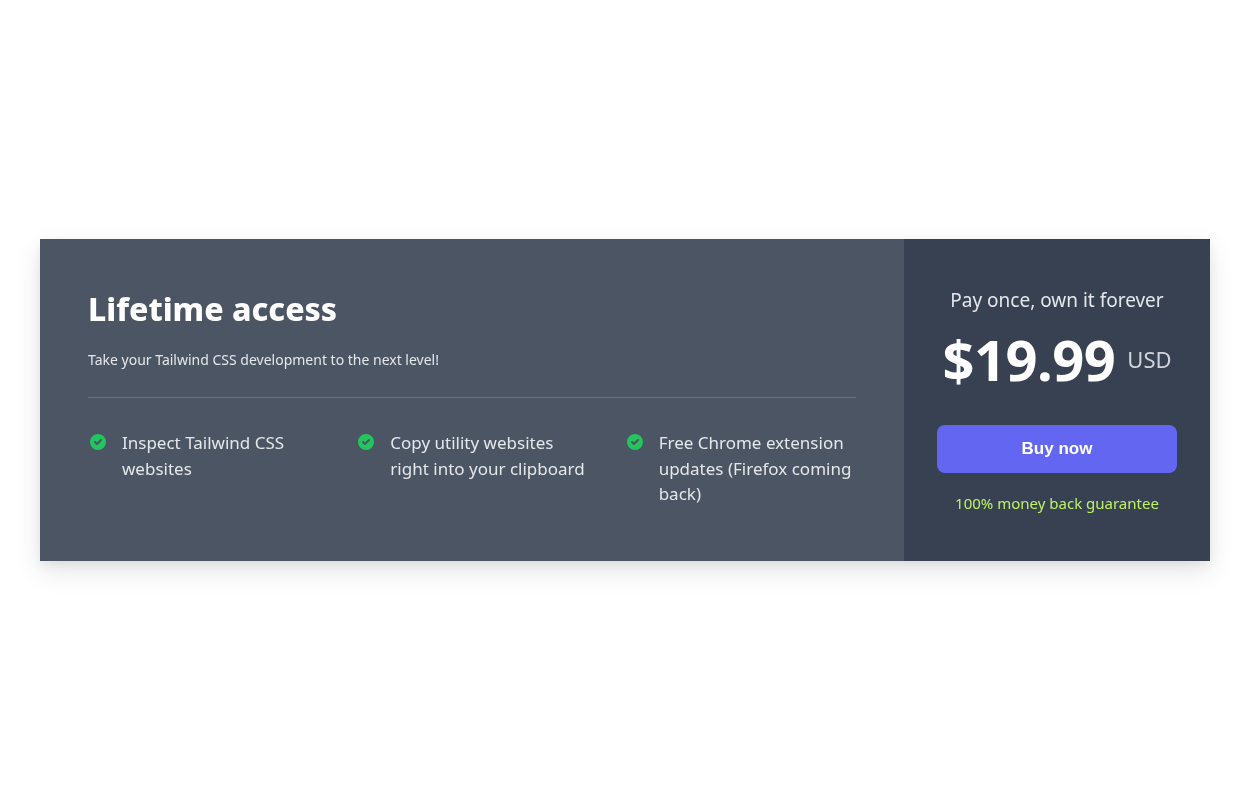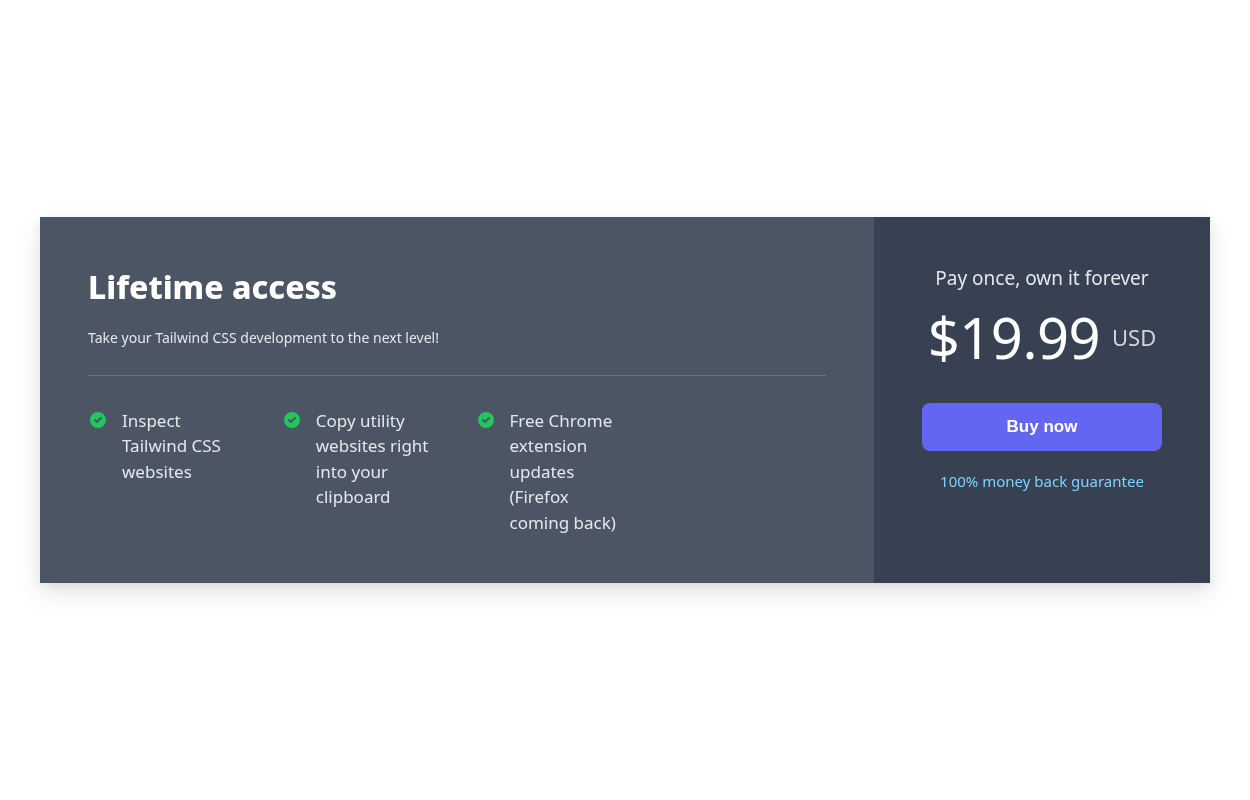--- a/index.html
+++ b/index.html
@@ -42,21 +42,21 @@
       color: #e5e7eb;
       margin-bottom: 28px;
     }
     .divider {
       border: none;
       border-top: 1px solid #6b7280;
       margin-bottom: 32px;
     }
     .features {
       display: grid;
-      grid-template-columns: 1fr 1fr 1fr 1fr;
+      grid-template-columns: 1fr 1fr 1fr;
       column-gap: 32px;
       row-gap: 24px;
       gap: 37px;
     }
     .feature-item {
       display: flex;
       align-items: flex-start;
       gap: 14px;
     }
     .check-icon {
@@ -72,21 +72,21 @@
       display: block;
     }
     .feature-text {
       color: #e5e7eb;
       font-size: 17px;
       line-height: 1.5;
     }
     .right-panel {
       background: #374151;
       color: #e5e7eb;
-      width: 336px;
+      width: 306px;
       flex-shrink: 0;
       padding: 48px 24px;
       display: flex;
       flex-direction: column;
       align-items: center;
     }
     .pay-once {
       font-size: 19px;
       color: #e5e7eb;
       margin-bottom: 8px;
@@ -94,21 +94,21 @@
     }
     .price-row {
       display: flex;
       align-items: center;
       justify-content: center;
       gap: 12px;
       margin-bottom: 28px;
     }
     .price {
       font-size: 56px;
-      font-weight: 400;
+      font-weight: 700;
       color: #ffffff;
       letter-spacing: -0.5px;
     }
     .currency {
       font-size: 22px;
       color: #d1d5db;
       margin-top: 0;
     }
     .buy-button {
       background: #6366f1;
@@ -117,21 +117,21 @@
       border-radius: 8px;
       padding: 14px 20px;
       font-size: 17px;
       font-weight: 700;
       width: 240px;
       cursor: pointer;
       margin-bottom: 20px;
     }
     .guarantee {
       font-size: 15px;
-      color: #7dd3fc;
+      color: #bef264;
       text-align: right;
     }
   </style>
 </head>
 <body>
 
 <div class="pricing-card">
   <div class="left-panel">
     <h2 class="title">Lifetime access</h2>
     <p class="subtitle">Take your Tailwind CSS development to the next level!</p>

